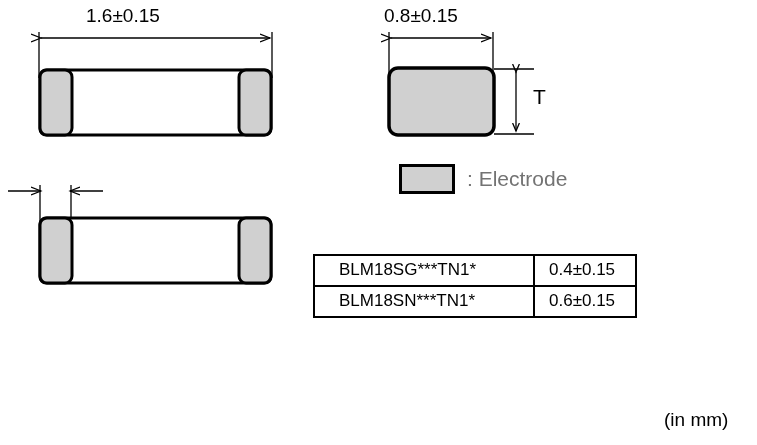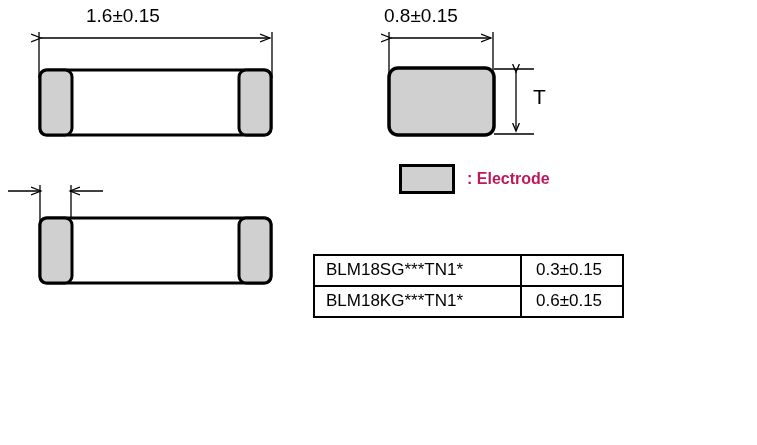--- a/index.html
+++ b/index.html
@@ -56,40 +56,39 @@
   #legend-swatch {
     width: 56px;
     height: 30px;
     background: #d0d0d0;
     border: 3px solid #000000;
     box-sizing: border-box;
   }
   #legend-text {
     margin-left: 12px;
     font-family: "Liberation Sans", sans-serif;
-    font-size: 16px;
-    color: #be185d;
+    font-size: 21px;
+    color: #737373;
     white-space: nowrap;
-    font-weight: bold;
   }
 
   
   #spec-table {
     position: absolute;
     left: 313px;
     top: 254px;
     border-collapse: collapse;
     background: #ffffff;
   }
   #spec-table td {
     border: 2px solid #000000;
     font-family: "Liberation Sans", sans-serif;
     font-size: 17px;
     color: #000000;
-    padding: 2px 8px 3px 11px;
+    padding: 2px 8px 3px 24px;
     height: 24px;
     white-space: nowrap;
   }
   #spec-table td.col-part  { width: 186px; }
   #spec-table td.col-value { width: 78px; padding-left: 14px; }
 
   
   #units-note {
     position: absolute;
     left: 664px;
@@ -172,23 +171,24 @@
     <div id="legend-text">
       <span>:</span>
       <span>Electrode</span>
     </div>
   </div>
 
   <table id="spec-table">
     <tbody>
       <tr>
         <td class="col-part">BLM18SG***TN1*</td>
-        <td class="col-value">0.3±0.15</td>
+        <td class="col-value">0.4±0.15</td>
       </tr>
       <tr>
-        <td class="col-part">BLM18KG***TN1*</td>
+        <td class="col-part">BLM18SN***TN1*</td>
         <td class="col-value">0.6±0.15</td>
       </tr>
     </tbody>
   </table>
 
+  <div id="units-note">(in mm)</div>
 
 </div>
 
 </body></html>

